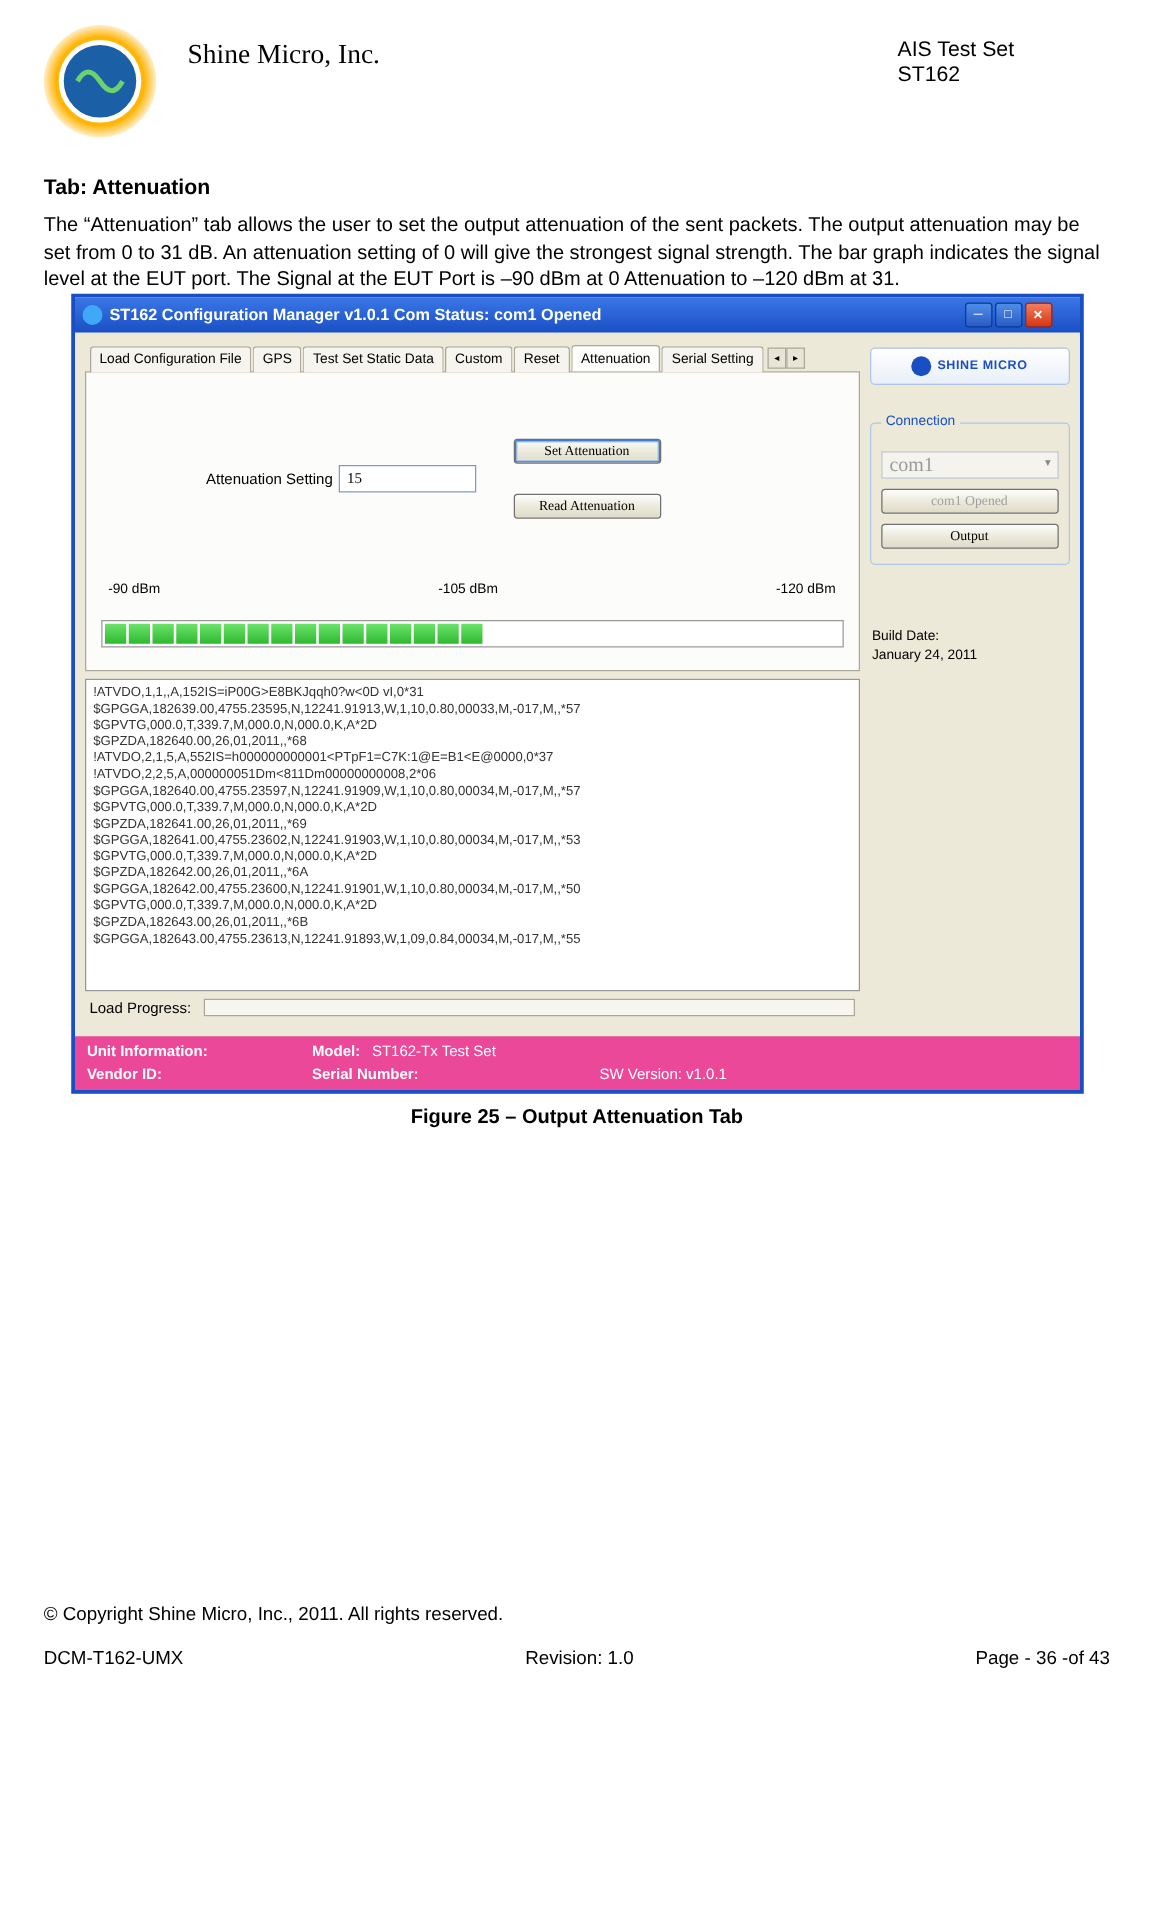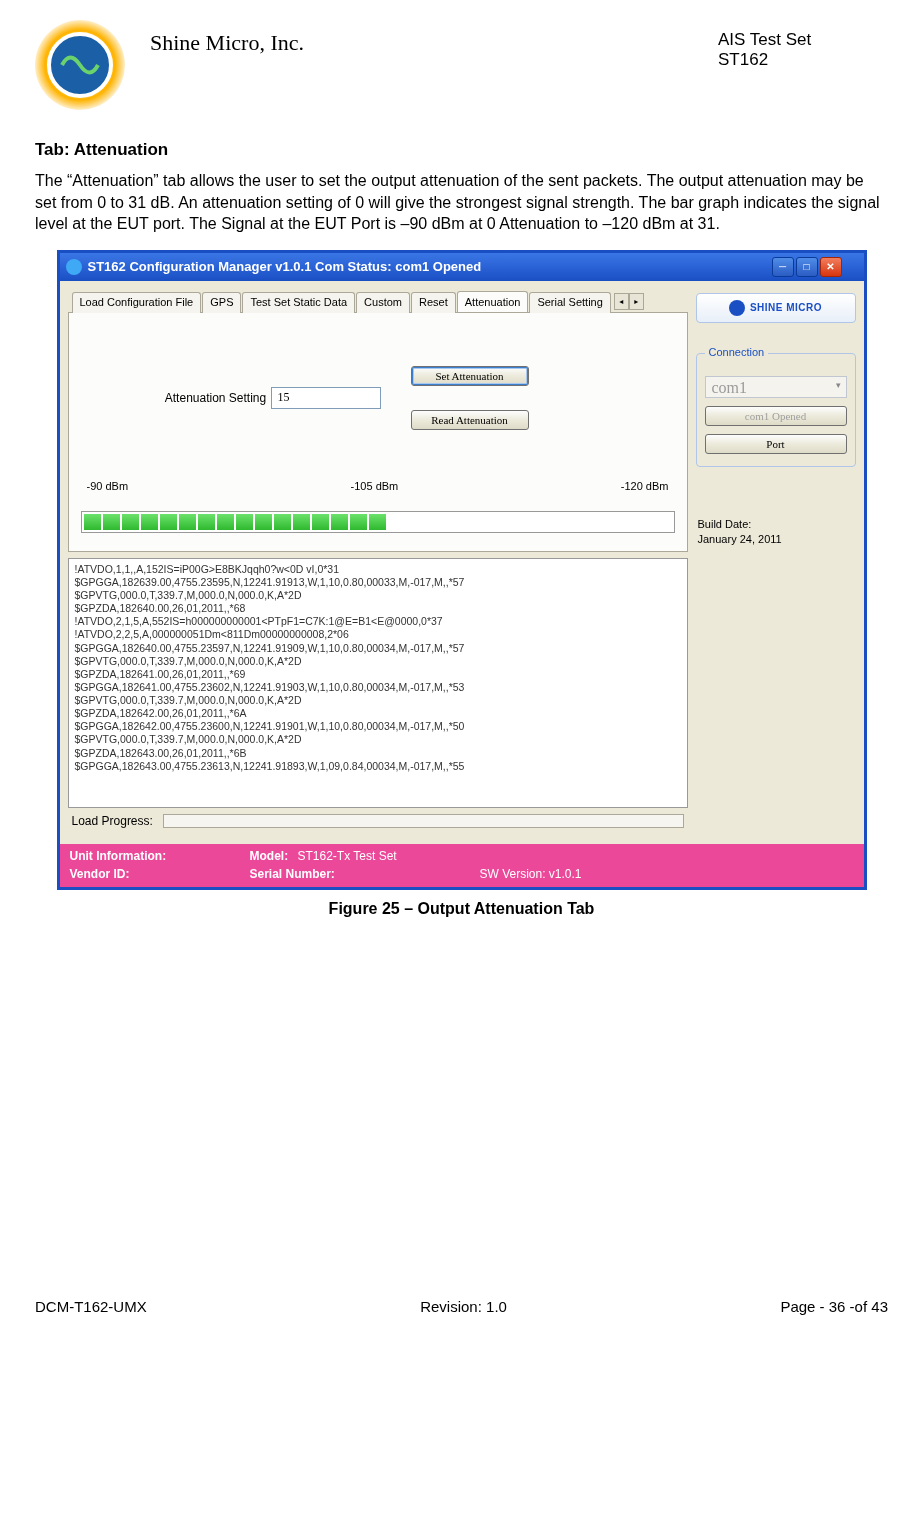--- a/index.html
+++ b/index.html
@@ -55,21 +55,21 @@
       width: 170px;
     }
     .section-heading {
       font-size: 17px;
       font-weight: bold;
       margin-bottom: 10px;
     }
     .body-para {
       font-size: 16px;
       line-height: 1.35;
-      margin-bottom: 15px;
+      margin-bottom: 0;
     }
     .screenshot-wrap {
       border: 3px solid #1a4fc4;
       width: 810px;
       margin: 0 auto 10px auto;
       background: #ece9d8;
       font-family: Tahoma, Arial, sans-serif;
       font-size: 12px;
     }
     .titlebar {
@@ -431,21 +431,21 @@
 
     <div class="right-col">
       <div class="brand-logo-box">
         <span class="brand-logo-circle"></span>
         <span>SHINE MICRO</span>
       </div>
       <div class="fieldset">
         <div class="fieldset-legend">Connection</div>
         <div class="conn-select">com1</div>
         <button class="xp-btn disabled" style="width:100%;margin-bottom:8px;">com1 Opened</button>
-        <button class="xp-btn" style="width:100%;">Port</button>
+        <button class="xp-btn" style="width:100%;">Output</button>
       </div>
       <div class="build-date">
         <div>Build Date:</div>
         <div>January 24, 2011</div>
       </div>
     </div>
   </div>
 
   <div class="unit-info-bar">
     <div class="bold">Unit Information:</div>
@@ -456,18 +456,19 @@
     <div></div>
     <div class="bold">Vendor ID:</div>
     <div class="bold">Serial Number:</div>
     <div>SW Version: v1.0.1</div>
   </div>
 </div>
 
 <div class="figure-caption">Figure 25 – Output Attenuation Tab</div>
 
 <div class="page-footer">
+  <div class="footer-row1">© Copyright Shine Micro, Inc., 2011.  All rights reserved.</div>
   <div class="footer-row2">
     <span>DCM-T162-UMX</span>
     <span>Revision: 1.0</span>
     <span>Page - 36 -of 43</span>
   </div>
 </div>
 
 </body></html>

